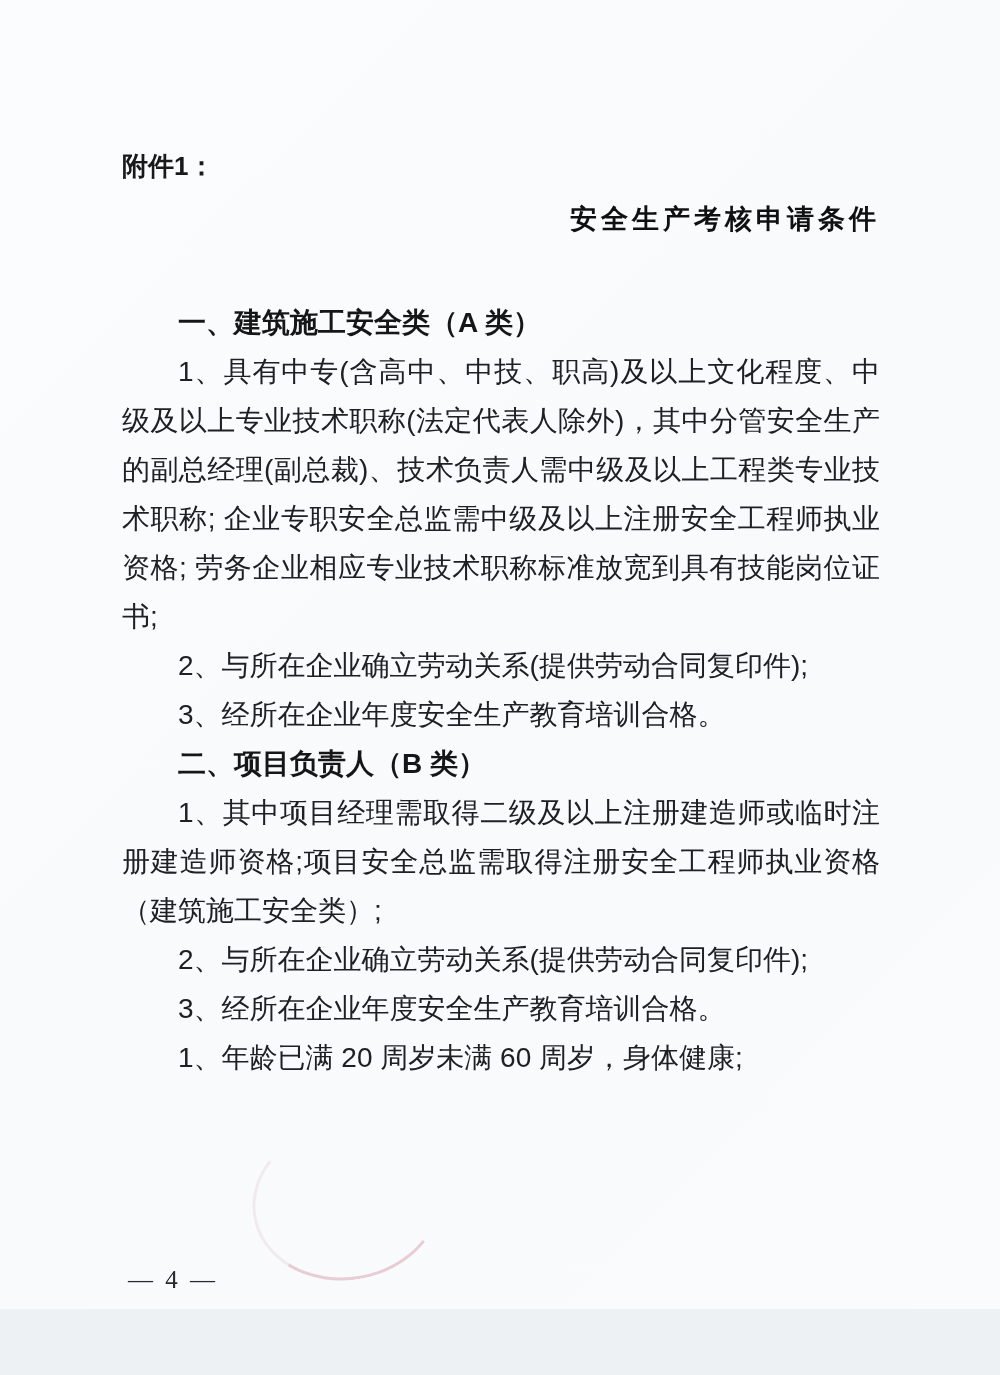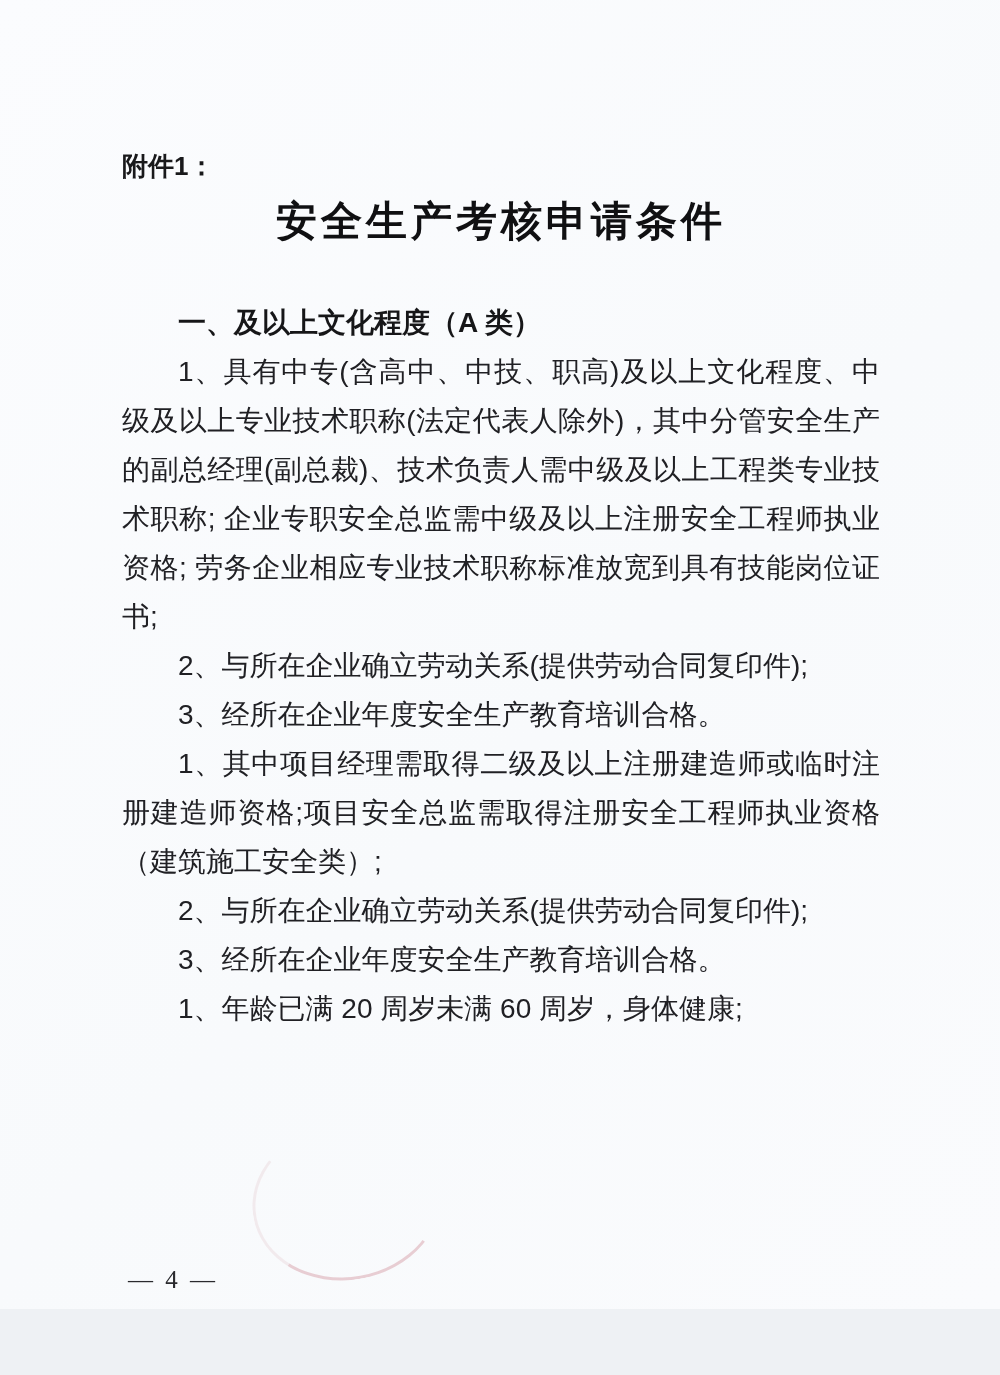--- a/index.html
+++ b/index.html
@@ -22,24 +22,24 @@
   }
   .attachment-label{
     font-family:"Liberation Sans", sans-serif;
     font-weight:bold;
     font-size:26px;
     line-height:32px;
     color:#19191b;
   }
   .doc-title{
     margin-top:14px;
-    text-align:center;
-    font-family:Liberation Sans, sans-serif;
+    text-align:right;
+    font-family:Liberation Mono, monospace;
     font-weight:bold;
-    font-size:41px;
+    font-size:27px;
     line-height:50px;
     letter-spacing:4px;
     color:#101012;
   }
   .sections{
     margin-top:52px;
   }
   .sec-heading{
     font-family:"Liberation Sans", sans-serif;
     font-weight:bold;
@@ -85,27 +85,28 @@
 
   <div class="content">
 
     <div class="attachment-label">附件1：</div>
 
     <div class="doc-title">安全生产考核申请条件</div>
 
     <div class="sections">
 
       <div>
-        <div class="sec-heading">一、及以上文化程度（A 类）</div>
+        <div class="sec-heading">一、建筑施工安全类（A 类）</div>
         <p class="para">1、具有中专(含高中、中技、职高)及以上文化程度、中级及以上专业技术职称(法定代表人除外)，其中分管安全生产的副总经理(副总裁)、技术负责人需中级及以上工程类专业技术职称; 企业专职安全总监需中级及以上注册安全工程师执业资格; 劳务企业相应专业技术职称标准放宽到具有技能岗位证书;</p>
         <p class="para">2、与所在企业确立劳动关系(提供劳动合同复印件);</p>
         <p class="para">3、经所在企业年度安全生产教育培训合格。</p>
       </div>
 
       <div>
+        <div class="sec-heading">二、项目负责人（B 类）</div>
         <p class="para">1、其中项目经理需取得二级及以上注册建造师或临时注册建造师资格;项目安全总监需取得注册安全工程师执业资格（建筑施工安全类）;</p>
         <p class="para">2、与所在企业确立劳动关系(提供劳动合同复印件);</p>
         <p class="para">3、经所在企业年度安全生产教育培训合格。</p>
       </div>
 
       <div>
         <p class="para">1、年龄已满 20 周岁未满 60 周岁，身体健康;</p>
       </div>
 
     </div>

